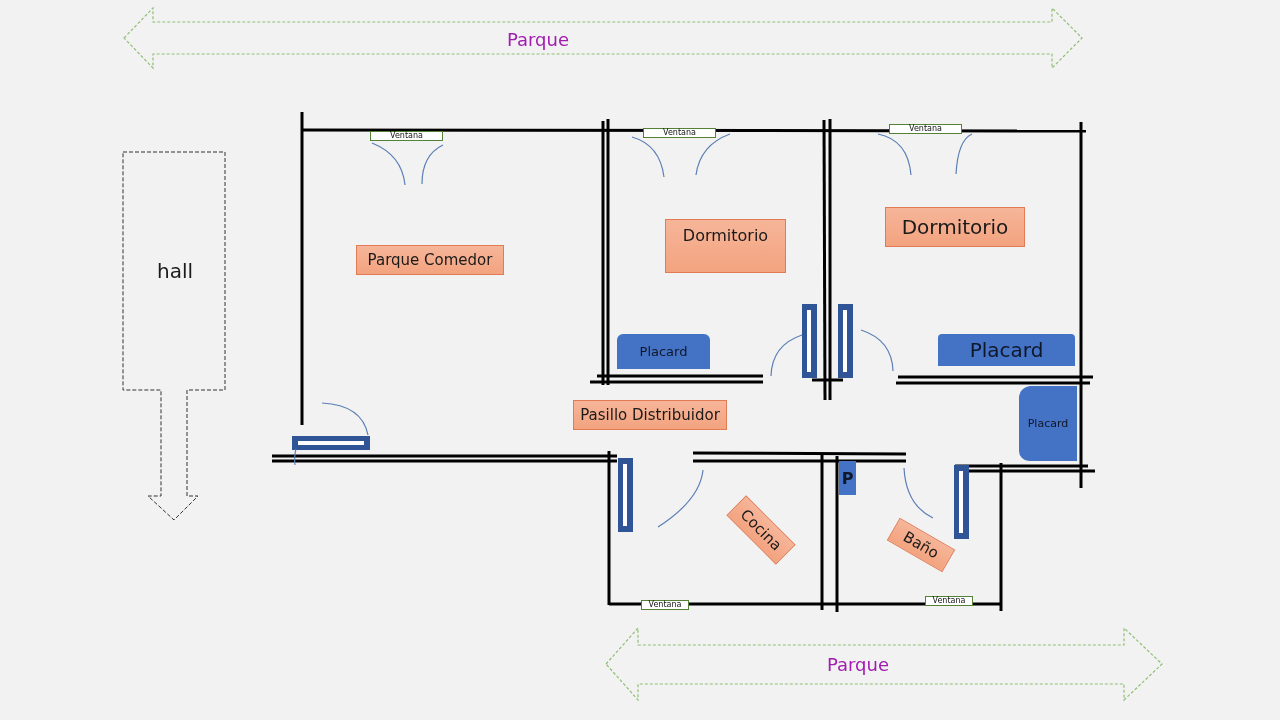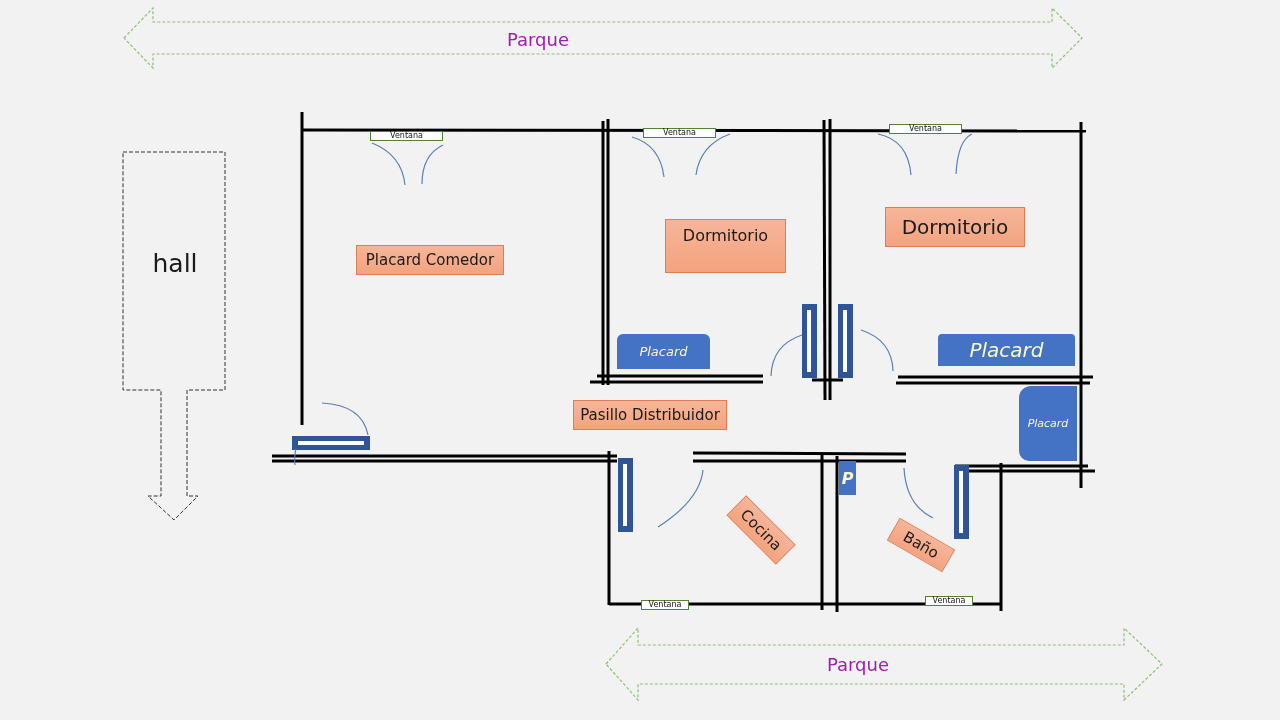--- a/index.html
+++ b/index.html
@@ -1,20 +1,20 @@
 <!DOCTYPE html>
 <html><head>
 <meta charset="utf-8">
 <style>
   html, body { margin:0; padding:0; background:#f2f2f2; }
   body { width:1280px; height:720px; position:relative; overflow:hidden; font-family:"Liberation Sans", "DejaVu Sans", sans-serif; }
   svg#plan { position:absolute; left:0; top:0; }
   .lbl { position:absolute; box-sizing:border-box; display:flex; align-items:center; justify-content:center; color:#1a1a1a; font-family:"DejaVu Sans", sans-serif; white-space:nowrap; }
   .room { background:linear-gradient(#f6b599,#f3a37f); border:1px solid #e07b53; }
-  .placard { background:#4472c4; color:#fef9c3;font-style:italic; }
+  .placard { background:#4472c4; color:#0f172a; }
   .ventana { background:#ffffff; border:1px solid #548235; font-size:8px; color:#111; height:10px; line-height:10px; }
   .parque { font-size:18px; color:#a21caf; background:transparent; }
 </style>
 </head>
 <body>
 
 <svg id="plan" width="1280" height="720" viewBox="0 0 1280 720">
 
   <polygon points="124,38 153,8 153,22 1052,22 1052,8 1082,38 1052,68 1052,54 153,54 153,68" fill="none" stroke="#8fbf72" stroke-width="1.2" stroke-dasharray="3,2"></polygon>
 
@@ -96,29 +96,29 @@
     <path d="M771 376 Q772 345 802 335"></path>
     <path d="M861 330 Q892 340 893 371"></path>
     <path d="M703 470 Q700 500 658 527"></path>
     <path d="M904 468 Q906 505 933 518"></path>
     <path d="M296 449 Q294 456 295 465"></path>
   </g>
 </svg>
 
 <div class="lbl parque" style="left:488px;top:27px;width:100px;height:24px;">Parque</div>
 <div class="lbl parque" style="left:808px;top:652px;width:100px;height:24px;">Parque</div>
-<div class="lbl" style="left:130px;top:250px;width:90px;height:26px;font-size:25px;">hall</div>
+<div class="lbl" style="left:130px;top:258px;width:90px;height:26px;font-size:20px;">hall</div>
 
 <div class="lbl ventana" style="left:370px;top:131px;width:73px;">Ventana</div>
 <div class="lbl ventana" style="left:643px;top:128px;width:73px;">Ventana</div>
 <div class="lbl ventana" style="left:889px;top:124px;width:73px;">Ventana</div>
 <div class="lbl ventana" style="left:641px;top:600px;width:48px;">Ventana</div>
 <div class="lbl ventana" style="left:925px;top:596px;width:48px;">Ventana</div>
 
-<div class="lbl room" style="left:356px;top:245px;width:148px;height:30px;font-size:15px;">Placard  Comedor</div>
+<div class="lbl room" style="left:356px;top:245px;width:148px;height:30px;font-size:15px;">Parque  Comedor</div>
 <div class="lbl room" style="left:665px;top:219px;width:121px;height:54px;font-size:16px;align-items:flex-start;padding-top:6px;">Dormitorio</div>
 <div class="lbl room" style="left:885px;top:207px;width:140px;height:40px;font-size:20px;">Dormitorio</div>
 <div class="lbl room" style="left:573px;top:400px;width:154px;height:30px;font-size:15px;">Pasillo Distribuidor</div>
 <div class="lbl room" style="left:726px;top:516px;width:70px;height:28px;font-size:15px;transform:rotate(45deg);">Cocina</div>
 <div class="lbl room" style="left:889px;top:532px;width:64px;height:26px;font-size:15px;transform:rotate(30deg);">Baño</div>
 
 <div class="lbl placard" style="left:617px;top:334px;width:93px;height:35px;font-size:13px;border-radius:6px 6px 0 0;">Placard</div>
 <div class="lbl placard" style="left:938px;top:334px;width:137px;height:32px;font-size:20px;border-radius:4px 4px 0 0;">Placard</div>
 <div class="lbl placard" style="left:1019px;top:386px;width:58px;height:75px;font-size:11px;border-radius:12px 0 0 10px;">Placard</div>
 <div class="lbl placard" style="left:839px;top:461px;width:17px;height:34px;font-size:16px;font-weight:bold;">P</div>

